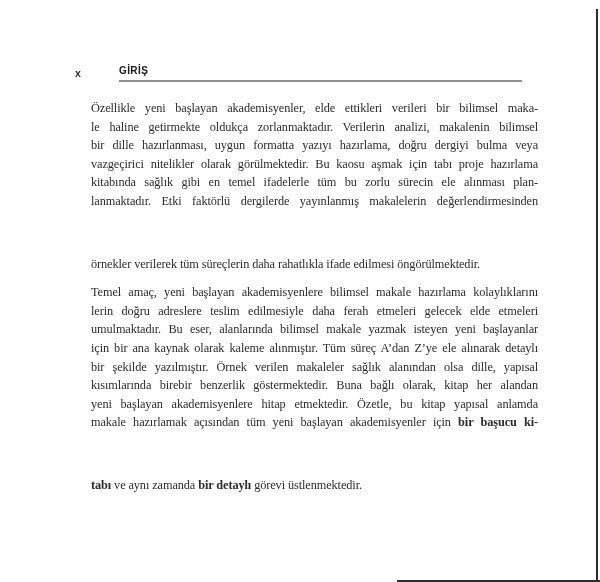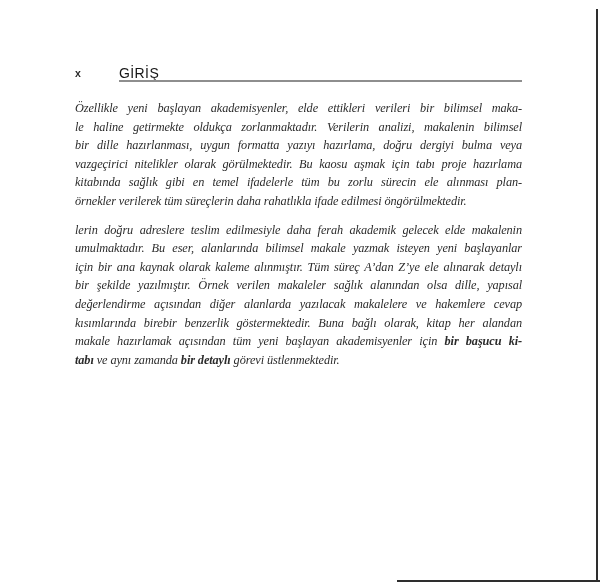--- a/index.html
+++ b/index.html
@@ -23,55 +23,55 @@
     font-weight: bold;
     font-size: 10.5px;
     color: var(--text-color, #222);
     letter-spacing: 0.3px;
   }
   .chapter-title {
     position: absolute;
     left: 119px;
     top: 65px;
     font-family: "Liberation Sans", "DejaVu Sans", sans-serif;
-    font-weight: normal;
-    font-size: 14px;
+    font-weight: bold;
+    font-size: 10px;
     color: var(--title-color, #161616);
     letter-spacing: 0.4px;
   }
   .header-rule {
     position: absolute;
     left: 119px;
     top: 80px;
     width: 403px;
     height: 2px;
     background: var(--rule-color, #8e8e8e);
   }
   .body-text {
     position: absolute;
-    left: 75px;
+    left: 91px;
     top: 99px;
     width: 447px;
     color: var(--text-color, #2b2b2b);
-    font-style: italic;
   }
   .para {
     margin: 0 0 10px 0;
   }
   .line {
     font-size: 12.3px;
     line-height: 18.6px;
     height: 18.6px;
     overflow: hidden;
     letter-spacing: -0.1px;
     text-align: justify;
     text-align-last: justify;
   }
   .line.last {
     text-align-last: left;
+    margin-top: 44px;
   }
   .line .bold {
     font-weight: bold;
   }
   .page-edge-right {
     position: absolute;
     left: 596px;
     top: 9px;
     width: 2px;
     height: 573px;
@@ -94,29 +94,31 @@
   <div class="chapter-title">GİRİŞ</div>
   <div class="header-rule"></div>
 
   <div class="body-text">
       <div class="para">
         <div class="line"><span class="">Özellikle yeni başlayan akademisyenler, elde ettikleri verileri bir bilimsel maka-</span></div>
         <div class="line"><span class="">le haline getirmekte oldukça zorlanmaktadır. Verilerin analizi, makalenin bilimsel</span></div>
         <div class="line"><span class="">bir dille hazırlanması, uygun formatta yazıyı hazırlama, doğru dergiyi bulma veya</span></div>
         <div class="line"><span class="">vazgeçirici nitelikler olarak görülmektedir. Bu kaosu aşmak için tabı proje hazırlama</span></div>
         <div class="line"><span class="">kitabında sağlık gibi en temel ifadelerle tüm bu zorlu sürecin ele alınması plan-</span></div>
+        <div class="line"><span class="">lanmaktadır. Etki faktörlü dergilerde yayınlanmış makalelerin değerlendirmesinden</span></div>
         <div class="line last"><span class="">örnekler verilerek tüm süreçlerin daha rahatlıkla ifade edilmesi öngörülmektedir.</span></div>
       </div>
       <div class="para">
-        <div class="line"><span class="">lerin doğru adreslere teslim edilmesiyle daha ferah akademik gelecek elde makalenin</span></div>
+        <div class="line"><span class="">Temel amaç, yeni başlayan akademisyenlere bilimsel makale hazırlama kolaylıklarını</span></div>
+        <div class="line"><span class="">lerin doğru adreslere teslim edilmesiyle daha ferah etmeleri gelecek elde etmeleri</span></div>
         <div class="line"><span class="">umulmaktadır. Bu eser, alanlarında bilimsel makale yazmak isteyen yeni başlayanlar</span></div>
         <div class="line"><span class="">için bir ana kaynak olarak kaleme alınmıştır. Tüm süreç A’dan Z’ye ele alınarak detaylı</span></div>
         <div class="line"><span class="">bir şekilde yazılmıştır. Örnek verilen makaleler sağlık alanından olsa dille, yapısal</span></div>
-        <div class="line"><span class="">değerlendirme açısından diğer alanlarda yazılacak makalelere ve hakemlere cevap</span></div>
         <div class="line"><span class="">kısımlarında birebir benzerlik göstermektedir. Buna bağlı olarak, kitap her alandan</span></div>
+        <div class="line"><span class="">yeni başlayan akademisyenlere hitap etmektedir. Özetle, bu kitap yapısal anlamda</span></div>
         <div class="line"><span class="">makale hazırlamak açısından tüm yeni başlayan akademisyenler için </span><span class="bold">bir başucu ki-</span></div>
         <div class="line last"><span class="bold">tabı</span><span class=""> ve aynı zamanda </span><span class="bold">bir detaylı</span><span class=""> görevi üstlenmektedir.</span></div>
       </div>
     </div>
 
   <div class="page-edge-right"></div>
   <div class="page-edge-bottom"></div>
 </div>
 
 </body></html>

